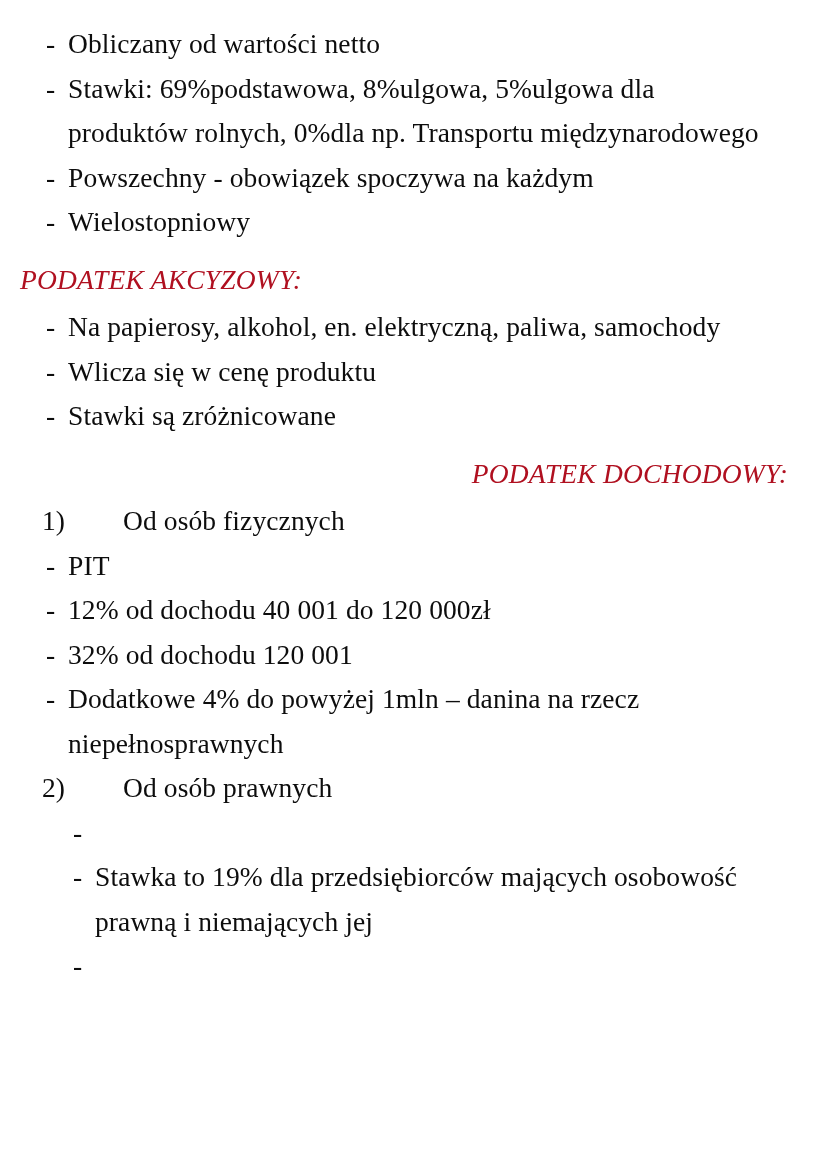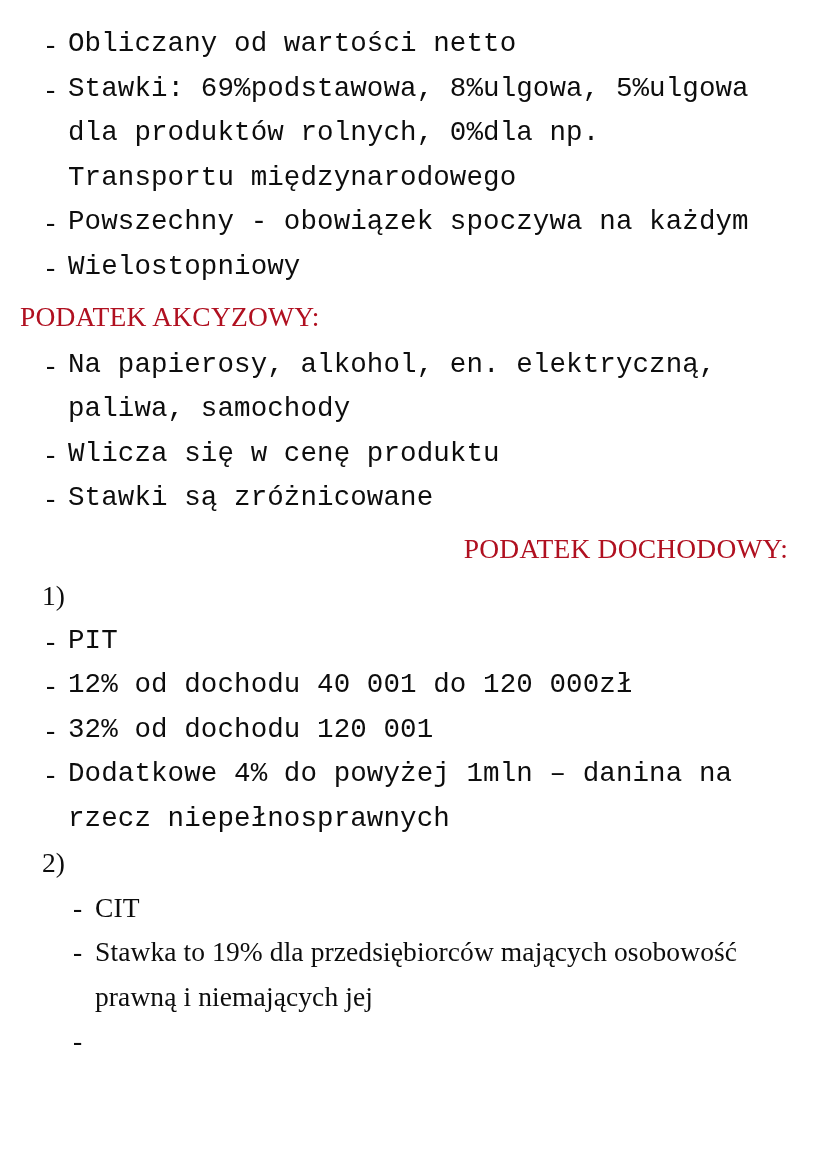--- a/index.html
+++ b/index.html
@@ -38,21 +38,20 @@
   
   .bullet-l1 { padding-left: 26px; }
   .bullet-l1 > .marker {
     flex: 0 0 auto;
     width: 22px;
     text-align: left;
   }
   .bullet-l1 > .txt {
     flex: 1 1 auto;
     max-width: 712px;
-    font-family: Liberation Mono, monospace;
   }
 
   
   .bullet-l2 { padding-left: 53px; }
   .bullet-l2 > .marker {
     flex: 0 0 auto;
     width: 22px;
     text-align: left;
   }
   .bullet-l2 > .txt {
@@ -67,24 +66,25 @@
     width: 81px;
     text-align: left;
   }
   .numbered > .txt { flex: 1 1 auto; }
 
   
   .heading {
     font-size: 27.5px;
     line-height: 44.5px;
     padding-left: 0px;
-    margin-top: 6px;
+    margin-top: 13px;
     margin-bottom: 3px;
     letter-spacing: 0.2px;
     white-space: nowrap;
+    font-style: italic;
   }
 </style>
 </head>
 <body>
 
 <div class="page">
 
   <div>
 
     <div class="line bullet-l1">
@@ -129,20 +129,21 @@
     </div>
 
   </div>
 
   <div class="heading" style="color:#b01020;text-align:right;">PODATEK DOCHODOWY:</div>
 
   <div>
 
     <div class="line numbered">
       <span class="marker">1)</span>
+      <span class="txt">Od osób fizycznych</span>
     </div>
 
     <div class="line bullet-l1">
       <span class="marker">-</span>
       <span class="txt">PIT</span>
     </div>
 
     <div class="line bullet-l1">
       <span class="marker">-</span>
       <span class="txt">12% od dochodu 40 001 do 120 000zł</span>
@@ -153,25 +154,25 @@
       <span class="txt">32% od dochodu 120 001</span>
     </div>
 
     <div class="line bullet-l1">
       <span class="marker">-</span>
       <span class="txt">Dodatkowe 4% do powyżej 1mln – danina na rzecz niepełnosprawnych</span>
     </div>
 
     <div class="line numbered">
       <span class="marker">2)</span>
+      <span class="txt">Od osób prawnych</span>
     </div>
 
     <div class="line bullet-l2">
       <span class="marker">-</span>
-      <span class="txt">CIT</span>
     </div>
 
     <div class="line bullet-l2">
       <span class="marker">-</span>
       <span class="txt">Stawka to 19% dla przedsiębiorców mających osobowość prawną i niemających jej</span>
     </div>
 
     <div class="line bullet-l2">
       <span class="marker">-</span>
     </div>

